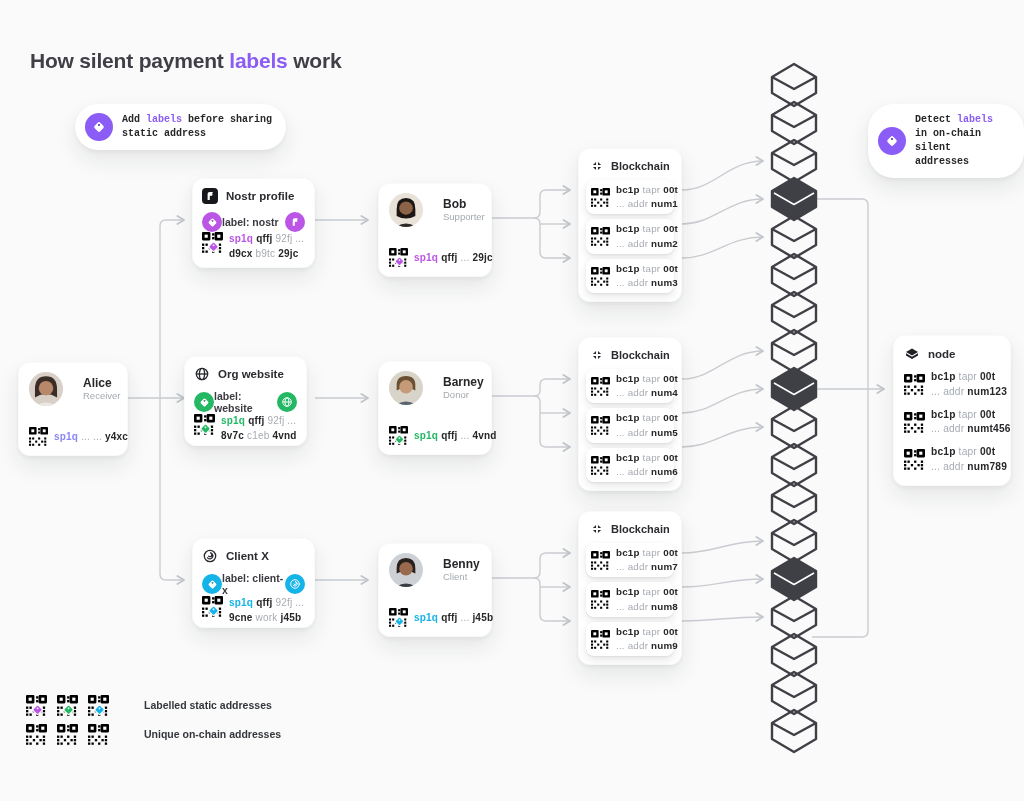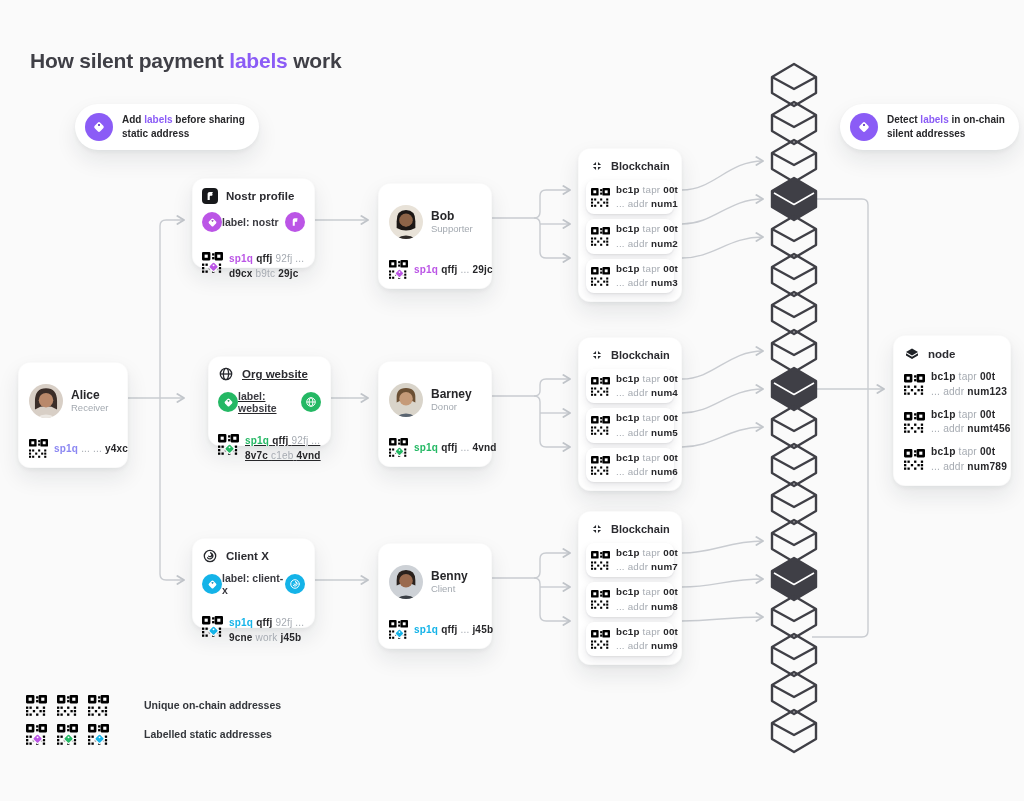--- a/index.html
+++ b/index.html
@@ -12,24 +12,24 @@
   .hl{color:#8b5cf6;}
 
   .card{position:absolute;background:#fff;border-radius:12px;
         box-shadow:0 2px 4px rgba(25,30,45,.05),0 10px 22px rgba(25,30,45,.09);
         border:1px solid rgba(0,0,0,.02);box-sizing:border-box;}
 
   .callout{position:absolute;display:flex;align-items:center;gap:9px;background:#fff;
            border-radius:26px;padding:9px 14px 9px 10px;
            box-shadow:0 2px 4px rgba(25,30,45,.05),0 10px 22px rgba(25,30,45,.09);}
   .callout .bubble{width:28px;height:28px;border-radius:50%;background:#8b5cf6;display:flex;align-items:center;justify-content:center;flex:none;}
-  .callout .txt{font-size:10px;font-weight:700;line-height:1.4;color:#27272a;}
+  .callout .txt{font-size:10px;font-weight:700;line-height:1.4;color:#27272a;font-family:Liberation Mono, monospace;}
 
   .pcard{padding:9px 10px;}
-  .prow{display:flex;align-items:center;gap:8px;margin-top:12px;}
+  .prow{display:flex;align-items:center;gap:20px;}
   .avatar{width:34px;height:34px;flex:none;}
   .pname{font-size:12px;font-weight:700;color:#27272a;line-height:1.2;}
   .prole{font-size:9.5px;color:#a3a9b0;line-height:1.3;}
   .addr-row{display:flex;align-items:center;gap:6px;margin-top:21px;}
   .addr{font-size:10px;letter-spacing:.2px;white-space:nowrap;}
   .addr2{font-size:10px;letter-spacing:.2px;line-height:1.45;white-space:nowrap;}
   .b{font-weight:700;color:#27272a;}
   .g{color:#a6abb2;font-weight:500;}
   .cv{color:#8b87f2;font-weight:700;}
   .cm{color:#bb55e6;font-weight:700;}
@@ -38,21 +38,21 @@
   .qr{width:19px;height:19px;flex:none;}
   .qr-lg{width:21px;height:21px;flex:none;}
   .qrd{color:#3f3f46;} .qrv{color:#8b87f2;} .qrm{color:#bb55e6;} .qrg{color:#24b864;} .qrc{color:#14b3e8;}
 
   .lcard{padding:9px 9px;}
   .lhead{display:flex;align-items:center;gap:8px;font-size:11.5px;font-weight:700;color:#2b2b30;}
   .lrow{display:flex;align-items:center;margin-top:8px;font-size:10.5px;font-weight:600;color:#3a3a40;}
   .lrow .spacer{flex:1;}
   .cir{width:20px;height:20px;border-radius:50%;display:flex;align-items:center;justify-content:center;flex:none;}
   .bg-m{background:#bb55e6;} .bg-g{background:#24b864;} .bg-c{background:#14b3e8;}
-  .laddr{display:flex;align-items:flex-start;gap:6px;margin-top:20px;}
+  .laddr{display:flex;align-items:flex-start;gap:6px;margin-top:0;}
 
   .bccard{padding:8px 7px;}
   .bchead{display:flex;align-items:center;gap:7px;font-size:11px;font-weight:700;color:#2b2b30;padding:2px 2px 7px 4px;}
   .bcrow{display:flex;align-items:center;gap:6px;background:#fff;border-radius:8px;padding:3px 5px;
          box-shadow:0 1px 2px rgba(25,30,45,.08),0 4px 9px rgba(25,30,45,.10);margin-bottom:5px;}
   .bcrow:last-child{margin-bottom:0;}
   .bcrow .addr2{font-size:9.8px;}
 
   .ncard{padding:10px 10px;}
   .nrow{display:flex;align-items:center;gap:6px;margin-top:8px;}
@@ -182,21 +182,21 @@
   <div class="callout" style="left:75px;top:104px;">
     <span class="bubble">
       <svg width="16" height="16" viewBox="0 0 16 16">
           <use href="#tagglyph" style="--x:0"></use>
           <circle cx="8" cy="5.9" r="1" fill="#8b5cf6"></circle>
         </svg>
     </span>
     <span class="txt"><span>Add </span><span class="hl">labels</span><span> before sharing</span><br><span>static address</span></span>
   </div>
 
-  <div class="callout" style="left:840px;top:104px;">
+  <div class="callout" style="left:868px;top:104px;">
     <span class="bubble">
       <svg width="16" height="16" viewBox="0 0 16 16">
           <use href="#tagglyph"></use>
           <circle cx="8" cy="5.9" r="1" fill="#8b5cf6"></circle>
         </svg>
     </span>
     <span class="txt"><span>Detect </span><span class="hl">labels</span><span> in on-chain</span><br><span>silent addresses</span></span>
   </div>
 
   <div class="card pcard" style="left:18px;top:362px;width:110px;">
@@ -254,21 +254,21 @@
       <svg class="qr-lg qrm">
           <use href="#qrtag"></use>
         </svg>
       <div class="addr2">
         <div><span class="cm">sp1q</span> <span class="b">qffj</span> <span class="g">92fj ...</span></div>
         <div><span class="b">d9cx</span> <span class="g">b9tc</span> <span class="b">29jc</span></div>
       </div>
     </div>
   </div>
 
-  <div class="card lcard" style="left:208px;top:356px;width:123px;height:90px;text-decoration:underline;">
+  <div class="card lcard" style="left:184px;top:356px;width:123px;height:90px;">
     <div class="lhead">
       <svg width="16" height="16" viewBox="0 0 16 16" style="color:#26282d">
           <use href="#globe"></use>
         </svg>
       <span>Org website</span>
     </div>
     <div class="lrow">
       <span class="cir bg-g">
           <svg width="13" height="13" viewBox="0 0 16 16">
             <use href="#tagglyph"></use>
@@ -603,41 +603,41 @@
       <div class="addr2">
           <div><span class="b">bc1p</span> <span class="g">tapr</span> <span class="b">00t</span></div>
       <div><span class="g">...</span> <span class="g">addr</span> <span class="b">num789</span></div>
         </div>
     </div>
   </div>
 
   <div class="legend">
     <div class="lg-row">
       <span class="lg-icons">
+        <svg class="qr-lg qrm">
+            <use href="#qrtag"></use>
+          </svg>
+        <svg class="qr-lg qrg">
+            <use href="#qrtag"></use>
+          </svg>
+        <svg class="qr-lg qrc">
+            <use href="#qrtag"></use>
+          </svg>
+      </span>
+      <span class="lg-label">Labelled static addresses</span>
+    </div>
+    <div class="lg-row">
+      <span class="lg-icons">
         <svg class="qr-lg qrd">
             <use href="#qr"></use>
           </svg>
         <svg class="qr-lg qrd">
             <use href="#qr"></use>
           </svg>
         <svg class="qr-lg qrd">
             <use href="#qr"></use>
           </svg>
       </span>
       <span class="lg-label">Unique on-chain addresses</span>
     </div>
-    <div class="lg-row">
-      <span class="lg-icons">
-        <svg class="qr-lg qrm">
-            <use href="#qrtag"></use>
-          </svg>
-        <svg class="qr-lg qrg">
-            <use href="#qrtag"></use>
-          </svg>
-        <svg class="qr-lg qrc">
-            <use href="#qrtag"></use>
-          </svg>
-      </span>
-      <span class="lg-label">Labelled static addresses</span>
-    </div>
   </div>
 
 </div>
 
 </body></html>

